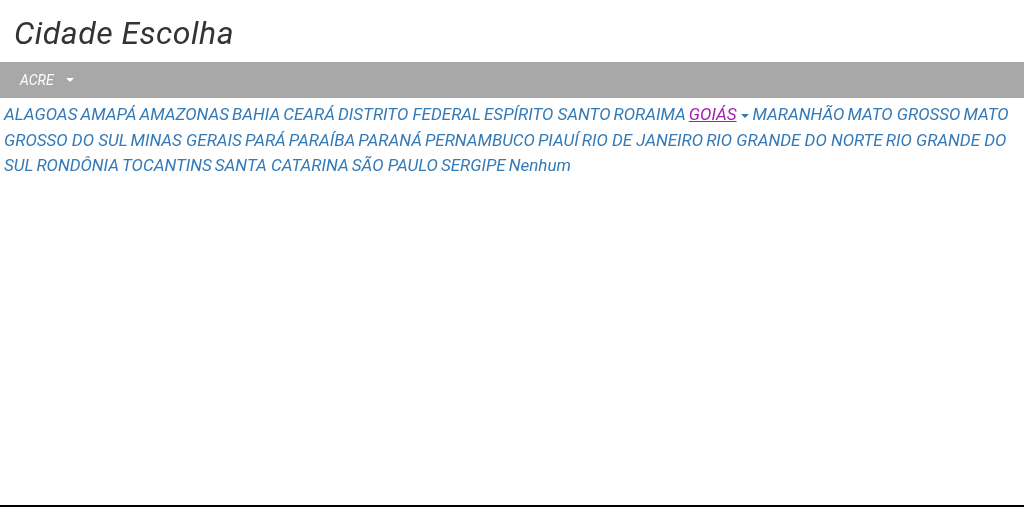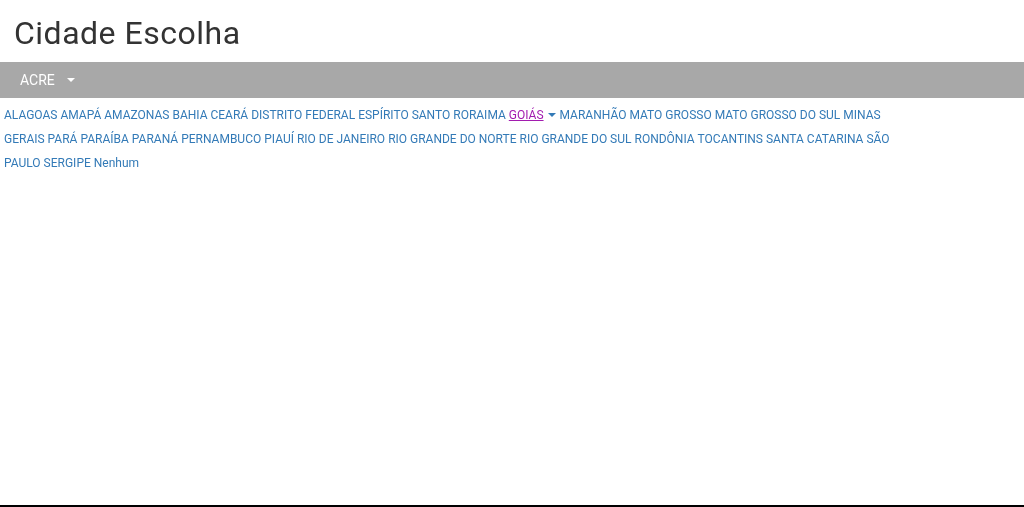--- a/index.html
+++ b/index.html
@@ -1,18 +1,19 @@
 <!DOCTYPE html>
 <html><head>
   <meta charset="utf-8">
   <style>
     * {
       margin: 0;
       padding: 0;
       box-sizing: border-box;
+      font-style: italic;
     }
     body {
       font-family: -apple-system, BlinkMacSystemFont, "Segoe UI", Roboto, "Helvetica Neue", Arial, sans-serif;
       background: #ffffff;
       width: 1024px;
       height: 507px;
       overflow: hidden;
     }
     .page-title {
       font-size: 32px;
@@ -44,21 +45,21 @@
       border-right: 4px solid transparent;
       border-top: 4px solid #ffffff;
       margin-left: 2px;
     }
     .states-container {
       padding: 4px 4px;
       line-height: 1.5;
     }
     .state-link {
       color: #337ab7;
-      font-size: 12px;
+      font-size: 17px;
       text-decoration: none;
       cursor: pointer;
       margin-right: 3px;
       display: inline;
     }
     .state-link.underlined {
       text-decoration: underline;
       color: #a21caf;
     }
     .state-caret {

